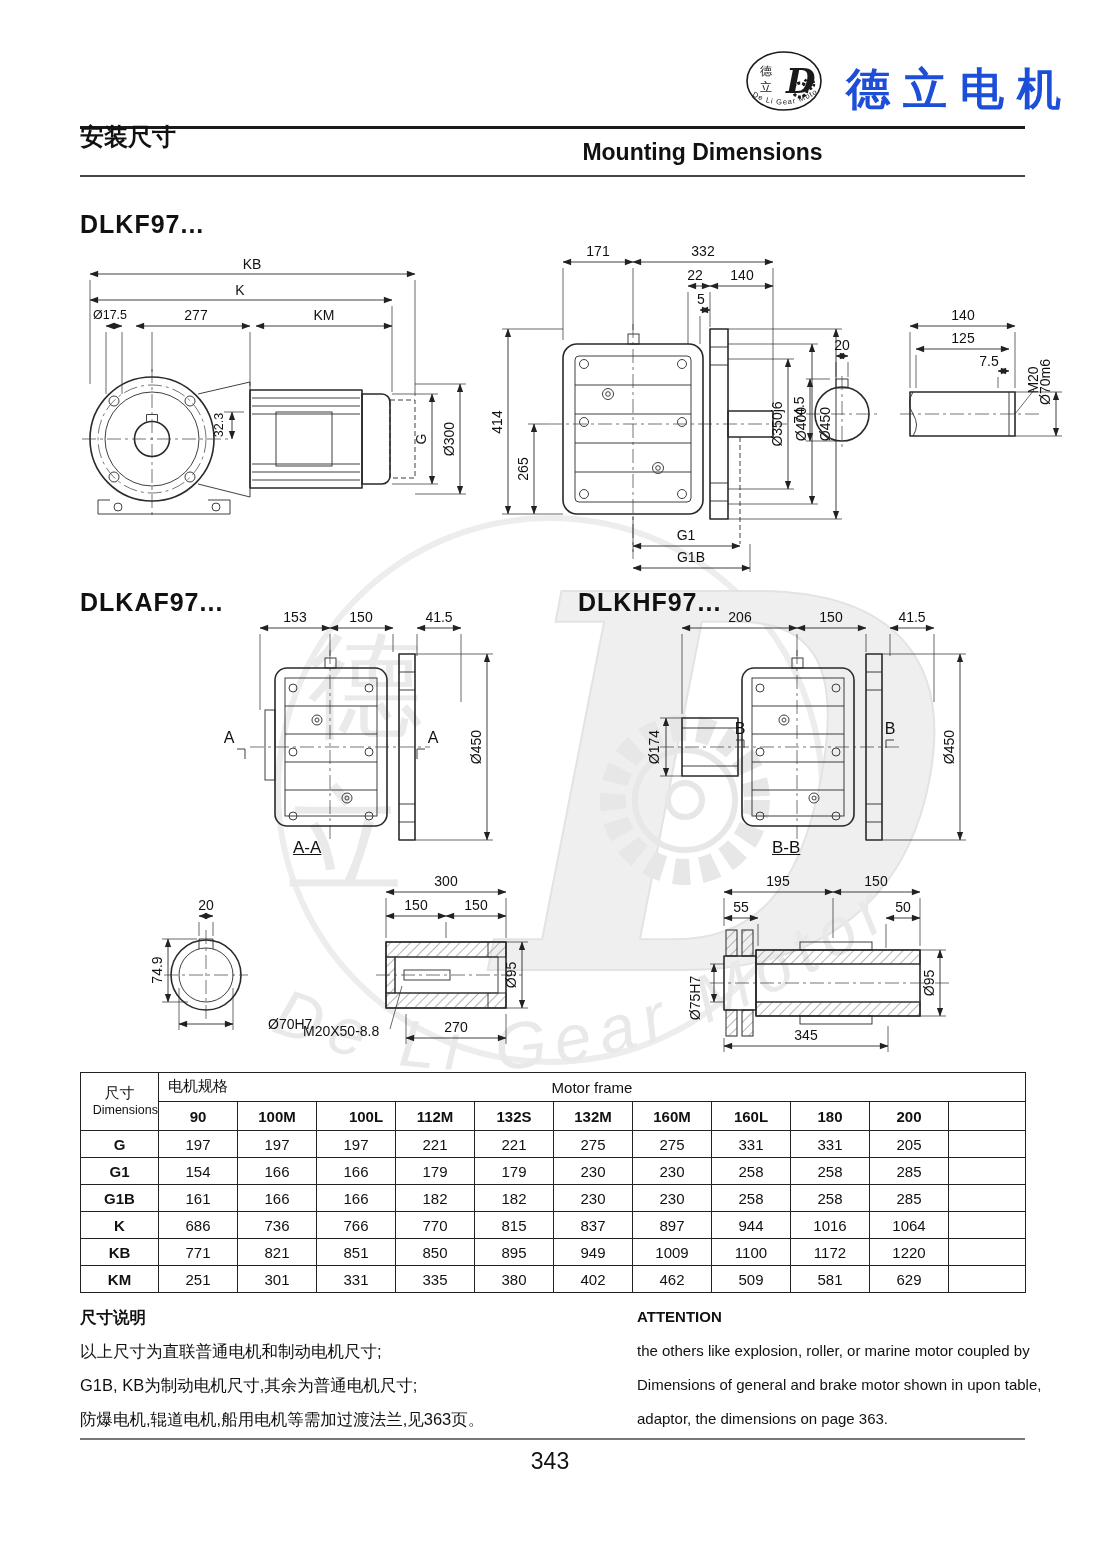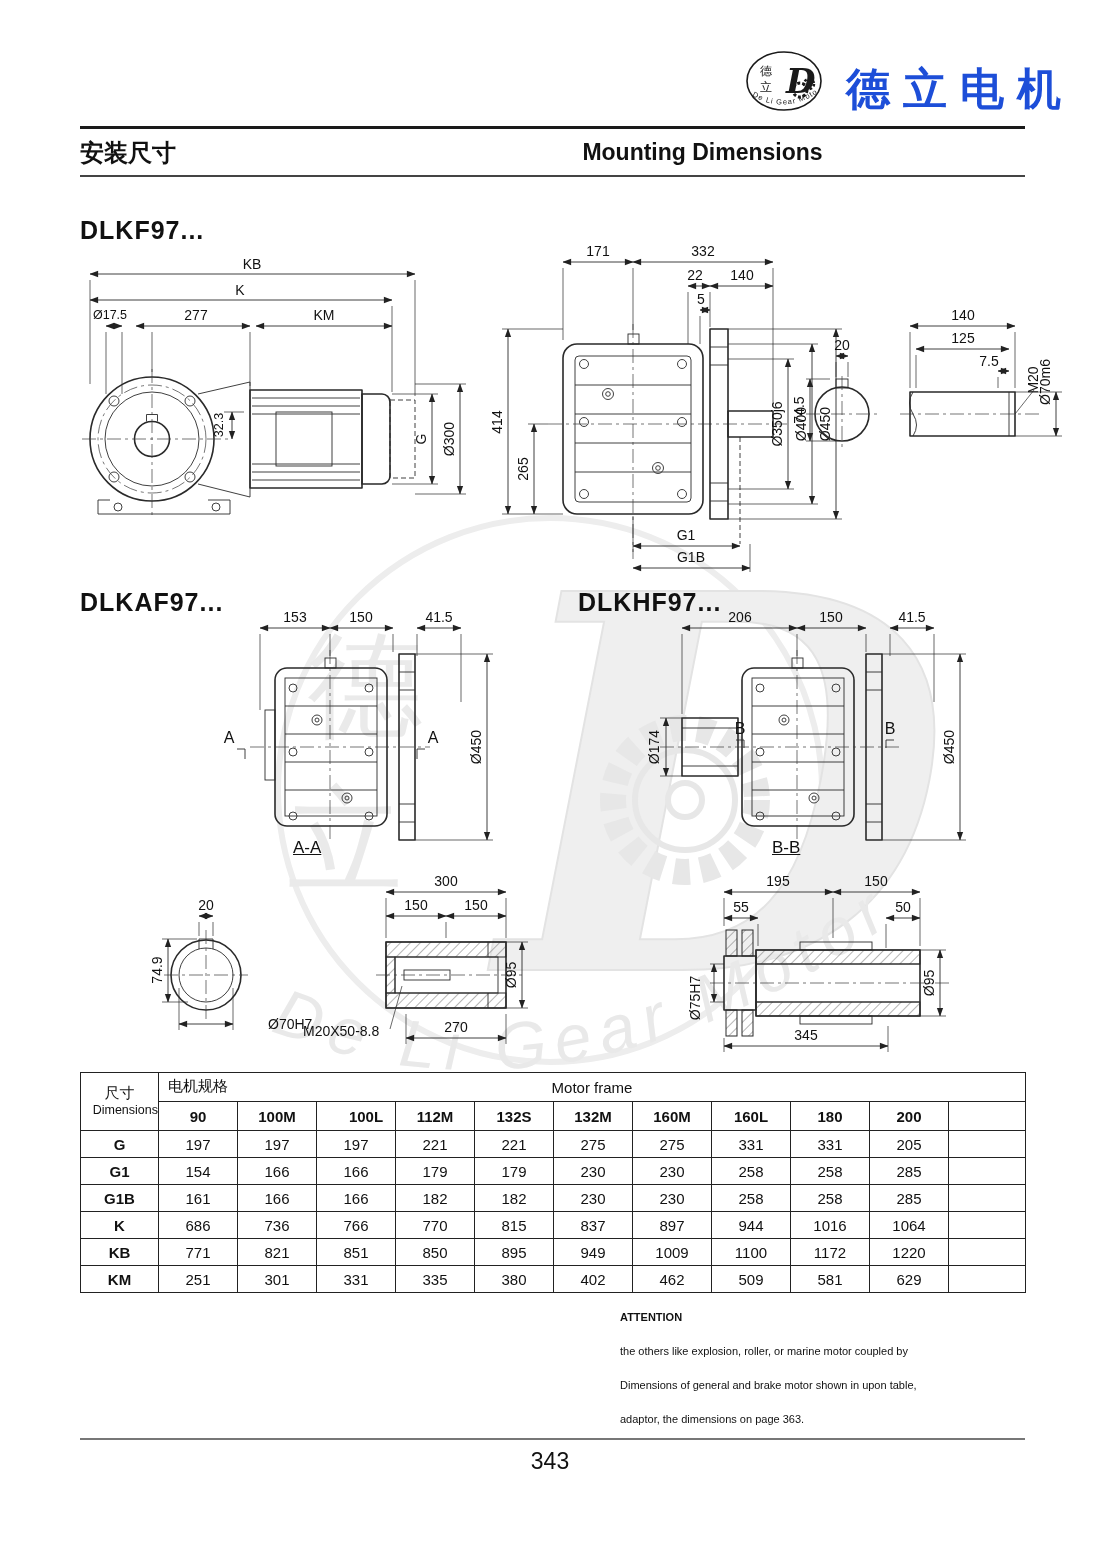--- a/index.html
+++ b/index.html
@@ -3,21 +3,21 @@
 <meta charset="utf-8">
 <style>
   html,body{margin:0;padding:0;background:#9a9a9a;}
   .page{position:relative;width:1100px;height:1555px;margin:0 auto;background:#ffffff;
         font-family:"Liberation Sans",sans-serif;color:#111;overflow:hidden;}
   .abs{position:absolute;}
   
   .brand{font-family:"DejaVu Serif",serif;font-size:44px;font-weight:bold;letter-spacing:13px;color:#1d4ed8;}
   .rule-thick{position:absolute;left:80px;width:945px;height:3px;background:#1a1a1a;}
   .rule-thin{position:absolute;left:80px;width:945px;height:2px;background:#444;}
-  .title-cn{position:absolute;left:80px;top:137px;font-size:24px;font-weight:bold;}
+  .title-cn{position:absolute;left:80px;top:121px;font-size:24px;font-weight:bold;}
   .title-en{position:absolute;left:560px;top:139px;width:285px;text-align:center;font-size:23px;font-weight:bold;}
   .model-heading{position:absolute;font-size:25px;font-weight:bold;letter-spacing:1px;}
   .section-label{position:absolute;font-size:17px;font-weight:normal;text-decoration:underline;}
   
   svg.draw{position:absolute;overflow:visible;}
   svg .ol{fill:none;stroke:#2a2a2a;stroke-width:1.6;stroke-linejoin:round;}
   svg .il{fill:none;stroke:#2a2a2a;stroke-width:0.9;}
   svg .dim{fill:none;stroke:#2a2a2a;stroke-width:0.9;}
   svg .ext{fill:none;stroke:#2a2a2a;stroke-width:0.7;}
   svg .cl{fill:none;stroke:#3a3a3a;stroke-width:0.7;stroke-dasharray:14 4 3 4;}
@@ -35,21 +35,21 @@
              font-weight:normal;overflow:hidden;white-space:nowrap;}
   table.dims .corner div{line-height:1.25;font-size:15px;}
   table.dims .corner .small{font-size:12.5px;text-align:right;}
   table.dims .group{position:relative;margin-left:20px;}
   table.dims .g-cn{position:absolute;left:9px;top:4px;font-size:15px;}
   table.dims .g-en{display:inline-block;font-size:15px;}
   table.dims thead tr:nth-child(2) th{font-weight:bold;font-size:15px;margin-left:30px;}
   table.dims tbody th{font-weight:bold;}
   
   .notes-cn{position:absolute;left:80px;top:1300px;width:500px;font-size:16.5px;line-height:34px;}
-  .notes-en{position:absolute;left:620px;top:1300px;width:420px;font-size:11px;line-height:34px;}
+  .notes-en{position:absolute;left:637px;top:1300px;width:420px;font-size:15px;line-height:34px;}
   .notes-cn .nt,.notes-en .nt{font-weight:bold;}
   .page-num{position:absolute;left:0;top:1448px;width:1100px;text-align:center;font-size:23px;}
 </style>
 </head>
 <body>
 
 <div class="page">
 
   <svg width="0" height="0" style="position:absolute" aria-hidden="true">
     <defs>
@@ -92,21 +92,21 @@
       <textPath href="#logoArc">De Li Gear Motor</textPath>
     </text>
   </svg>
   <div class="abs brand" style="left:846px;top:60px">德立电机</div>
 
   <div class="rule-thick" style="top:126px"></div>
   <div class="title-cn">安装尺寸</div>
   <div class="title-en">Mounting Dimensions</div>
   <div class="rule-thin" style="top:175px"></div>
 
-  <div class="model-heading" style="left:80px;top:216px">DLKF97...</div>
+  <div class="model-heading" style="left:80px;top:210px">DLKF97...</div>
 
   <svg class="draw" style="left:80px;top:254px" width="395" height="290" viewBox="0 0 395 290">
 
     <line class="dim" x1="10" y1="20" x2="335" y2="20" marker-start="url(#mA)" marker-end="url(#mA)"></line>
     <text class="dt" x="172" y="15">KB</text>
     <line class="ext" x1="10" y1="26" x2="10" y2="130"></line>
     <line class="ext" x1="335" y1="26" x2="335" y2="142"></line>
     <line class="dim" x1="10" y1="46" x2="312" y2="46" marker-start="url(#mA)" marker-end="url(#mA)"></line>
     <text class="dt" x="160" y="41">K</text>
     <line class="ext" x1="312" y1="52" x2="312" y2="138"></line>
@@ -616,20 +616,26 @@
           <td>402</td>
           <td>462</td>
           <td>509</td>
           <td>581</td>
           <td>629</td>
           <td></td>
         </tr>
       </tbody>
   </table>
 
+  <div class="notes-cn">
+    <div class="nt">尺寸说明</div>
+    <div>以上尺寸为直联普通电机和制动电机尺寸;</div>
+    <div>G1B, KB为制动电机尺寸,其余为普通电机尺寸;</div>
+    <div>防爆电机,辊道电机,船用电机等需加过渡法兰,见363页。</div>
+  </div>
   <div class="notes-en">
     <div class="nt">ATTENTION</div>
     <div>the others like explosion, roller, or marine motor coupled by</div>
     <div>Dimensions of general and brake motor shown in upon table,</div>
     <div>adaptor, the dimensions on page 363.</div>
   </div>
 
   <div class="rule-thin" style="top:1438px;background:#777"></div>
   <div class="page-num">343</div>
 </div>

